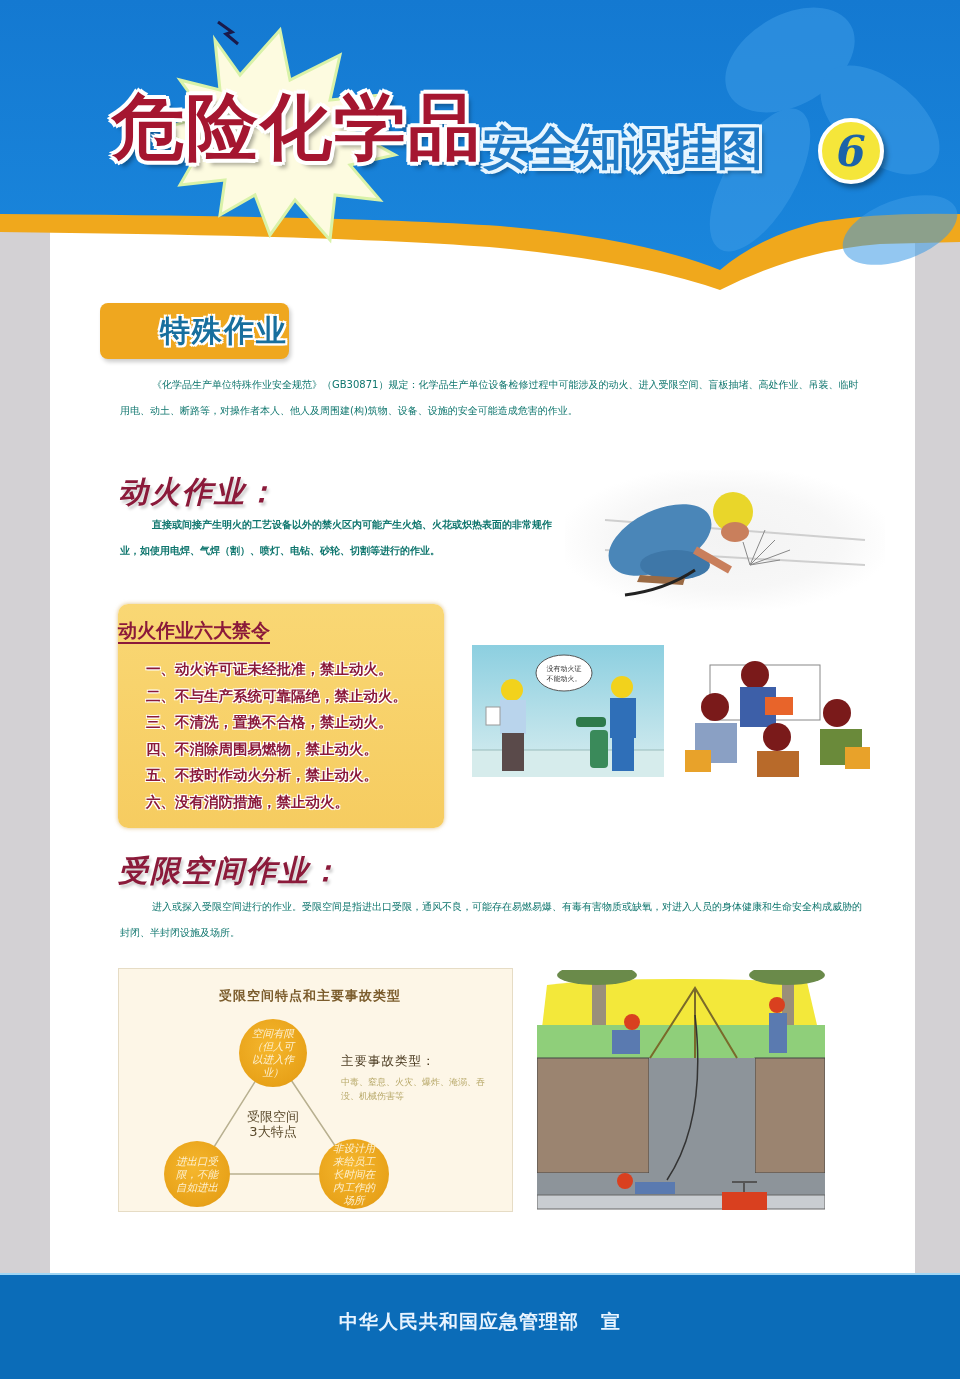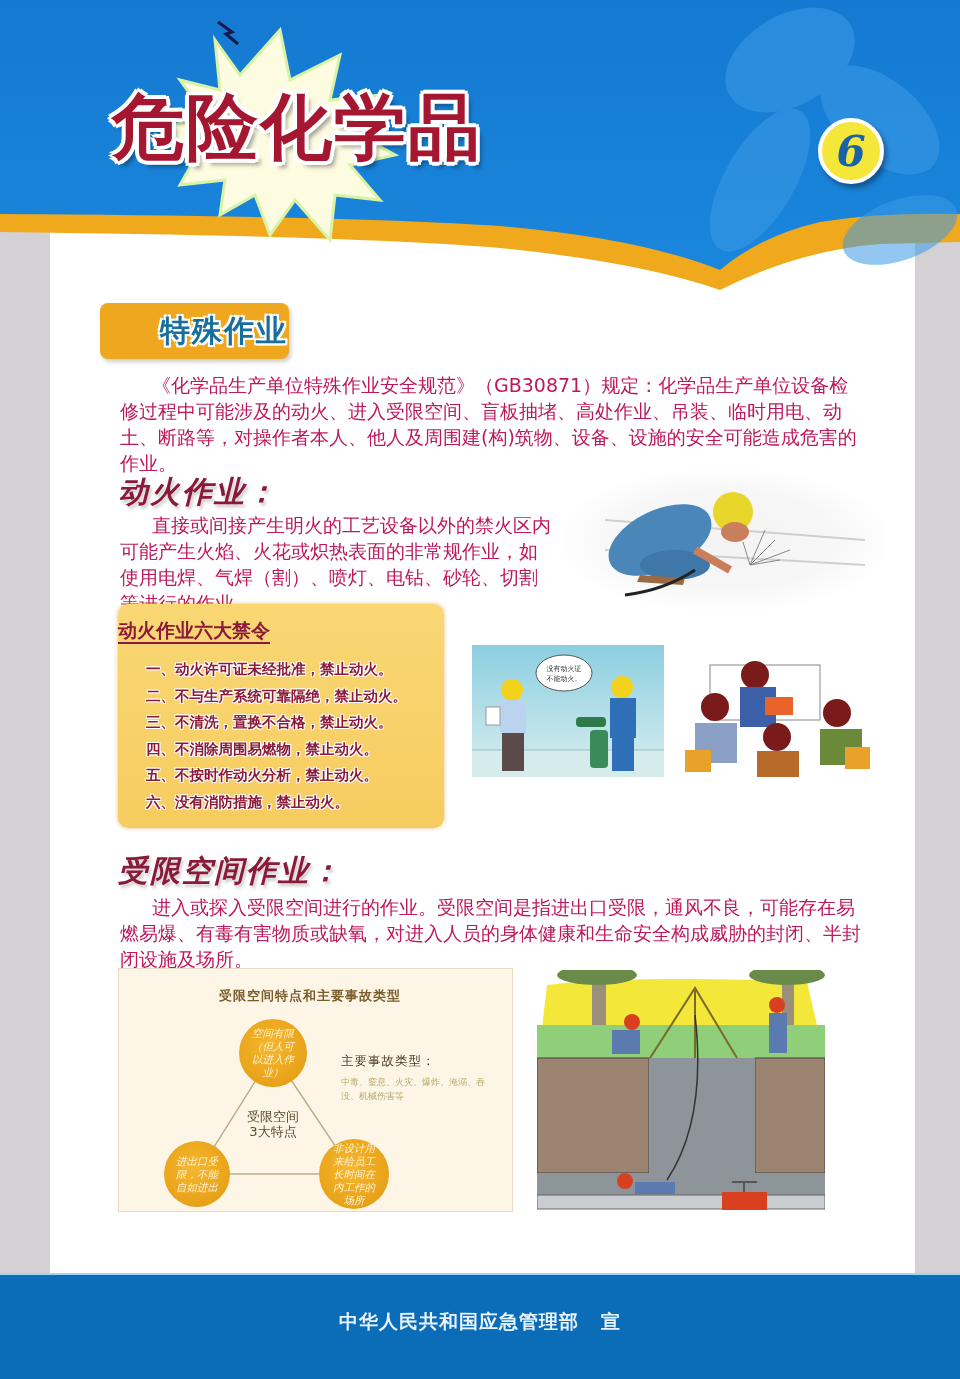--- a/index.html
+++ b/index.html
@@ -19,21 +19,21 @@
   .title-num { position:absolute; left:818px; top:118px; width:66px; height:66px; border-radius:50%; background:#f5e63a; border:4px solid #fff;
     box-shadow:3px 4px 5px rgba(0,0,0,0.35); color:#1b63a8; font-family:"DejaVu Serif", serif; font-style:italic; font-weight:bold; font-size:42px;
     display:flex; align-items:center; justify-content:center; }
 
   
   .badge { position:absolute; left:100px; top:303px; width:189px; height:56px; border-radius:8px; background:#efa71f;
     box-shadow:2px 3px 4px rgba(0,0,0,0.2); display:flex; align-items:center; padding-left:18px; }
   .badge span { font-size:30px; font-weight:bold; color:#186f9e; letter-spacing:2px;
     text-shadow: 2px 2px 0 #fff, -2px -2px 0 #fff, 2px -2px 0 #fff, -2px 2px 0 #fff, 0 2px 0 #fff, 2px 0 0 #fff; padding-left: 42px; }
 
-  .para { position:absolute; font-size:19px; color:#be185d; line-height:26px; }
+  .para { position:absolute; font-size:10px; color:#0f766e; line-height:26px; }
   .para .indent { display:inline-block; width:32px; }
 
   .h2 { position:absolute; font-size:30px; font-weight:bold; font-style:italic; color:#8b1a3a; letter-spacing:2px;
     text-shadow: 2px 3px 3px rgba(0,0,0,0.2); }
 
   
   .rules { position:absolute; left:118px; top:604px; width:326px; height:224px; border-radius:10px;
     background:linear-gradient(180deg,#f9d774 0%,#f6cc60 100%); box-shadow:0 0 4px rgba(200,150,50,0.6); }
   .rules-title { position:absolute; left:0; width:100%; top:14px; text-align:left; font-size:19px; font-weight:bold; color:#8b1a3a; }
   .rules-title span { border-bottom:2px solid #8b1a3a; padding-bottom:1px; }
@@ -92,33 +92,34 @@
     </g>
     <circle cx="840" cy="152" r="18" fill="#2f8fe0" opacity="0.6"></circle>
 
     <g>
       <polygon points="215,40 240,75 280,30 290,80 340,55 330,100 380,95 350,130 395,155 350,165 380,200 335,195 330,240 295,200 270,235 255,195 220,215 225,180 180,185 200,150 160,130 205,115 180,80 220,90" fill="#fdfbe0" stroke="#d9f2a8" stroke-width="3"></polygon>
     </g>
 
     <path d="M218 22 L232 32 L226 34 L238 44" stroke="#1a1a4a" stroke-width="3" fill="none"></path>
   </svg>
   <div class="title-main">危险化学品</div>
+  <div class="title-sub">安全知识挂图</div>
   <div class="title-num">6</div>
 </div>
 
 <div class="badge">
   <span>特殊作业</span>
 </div>
 
 <div class="para" style="left:120px; top:372px; width:745px;">
   <span class="indent"></span><span>《化学品生产单位特殊作业安全规范》（GB30871）规定：化学品生产单位设备检修过程中可能涉及的动火、进入受限空间、盲板抽堵、高处作业、吊装、临时用电、动土、断路等，对操作者本人、他人及周围建(构)筑物、设备、设施的安全可能造成危害的作业。</span>
 </div>
 
 <div class="h2" style="left:118px; top:472px;">动火作业：</div>
-<div class="para" style="left:120px; top:512px; width:432px;">
+<div class="para" style="left:120px; top:512px; width:432px;font-weight:bold;">
   <span class="indent"></span><span>直接或间接产生明火的工艺设备以外的禁火区内可能产生火焰、火花或炽热表面的非常规作业，如使用电焊、气焊（割）、喷灯、电钻、砂轮、切割等进行的作业。</span>
 </div>
 
 <div class="illus weld">
   <svg width="320" height="140" viewBox="0 0 320 140">
     <path d="M40 50 L300 70 M40 80 L300 95" stroke="#cfcfcf" stroke-width="2"></path>
     <ellipse cx="95" cy="70" rx="55" ry="30" fill="#4a86b8" transform="rotate(-25 95 70)"></ellipse>
     <ellipse cx="110" cy="95" rx="35" ry="15" fill="#3e77a8"></ellipse>
     <path d="M75 105 L120 108 L118 115 L72 112 Z" fill="#9a6a44"></path>
     <circle cx="168" cy="42" r="20" fill="#e9d62a"></circle>

